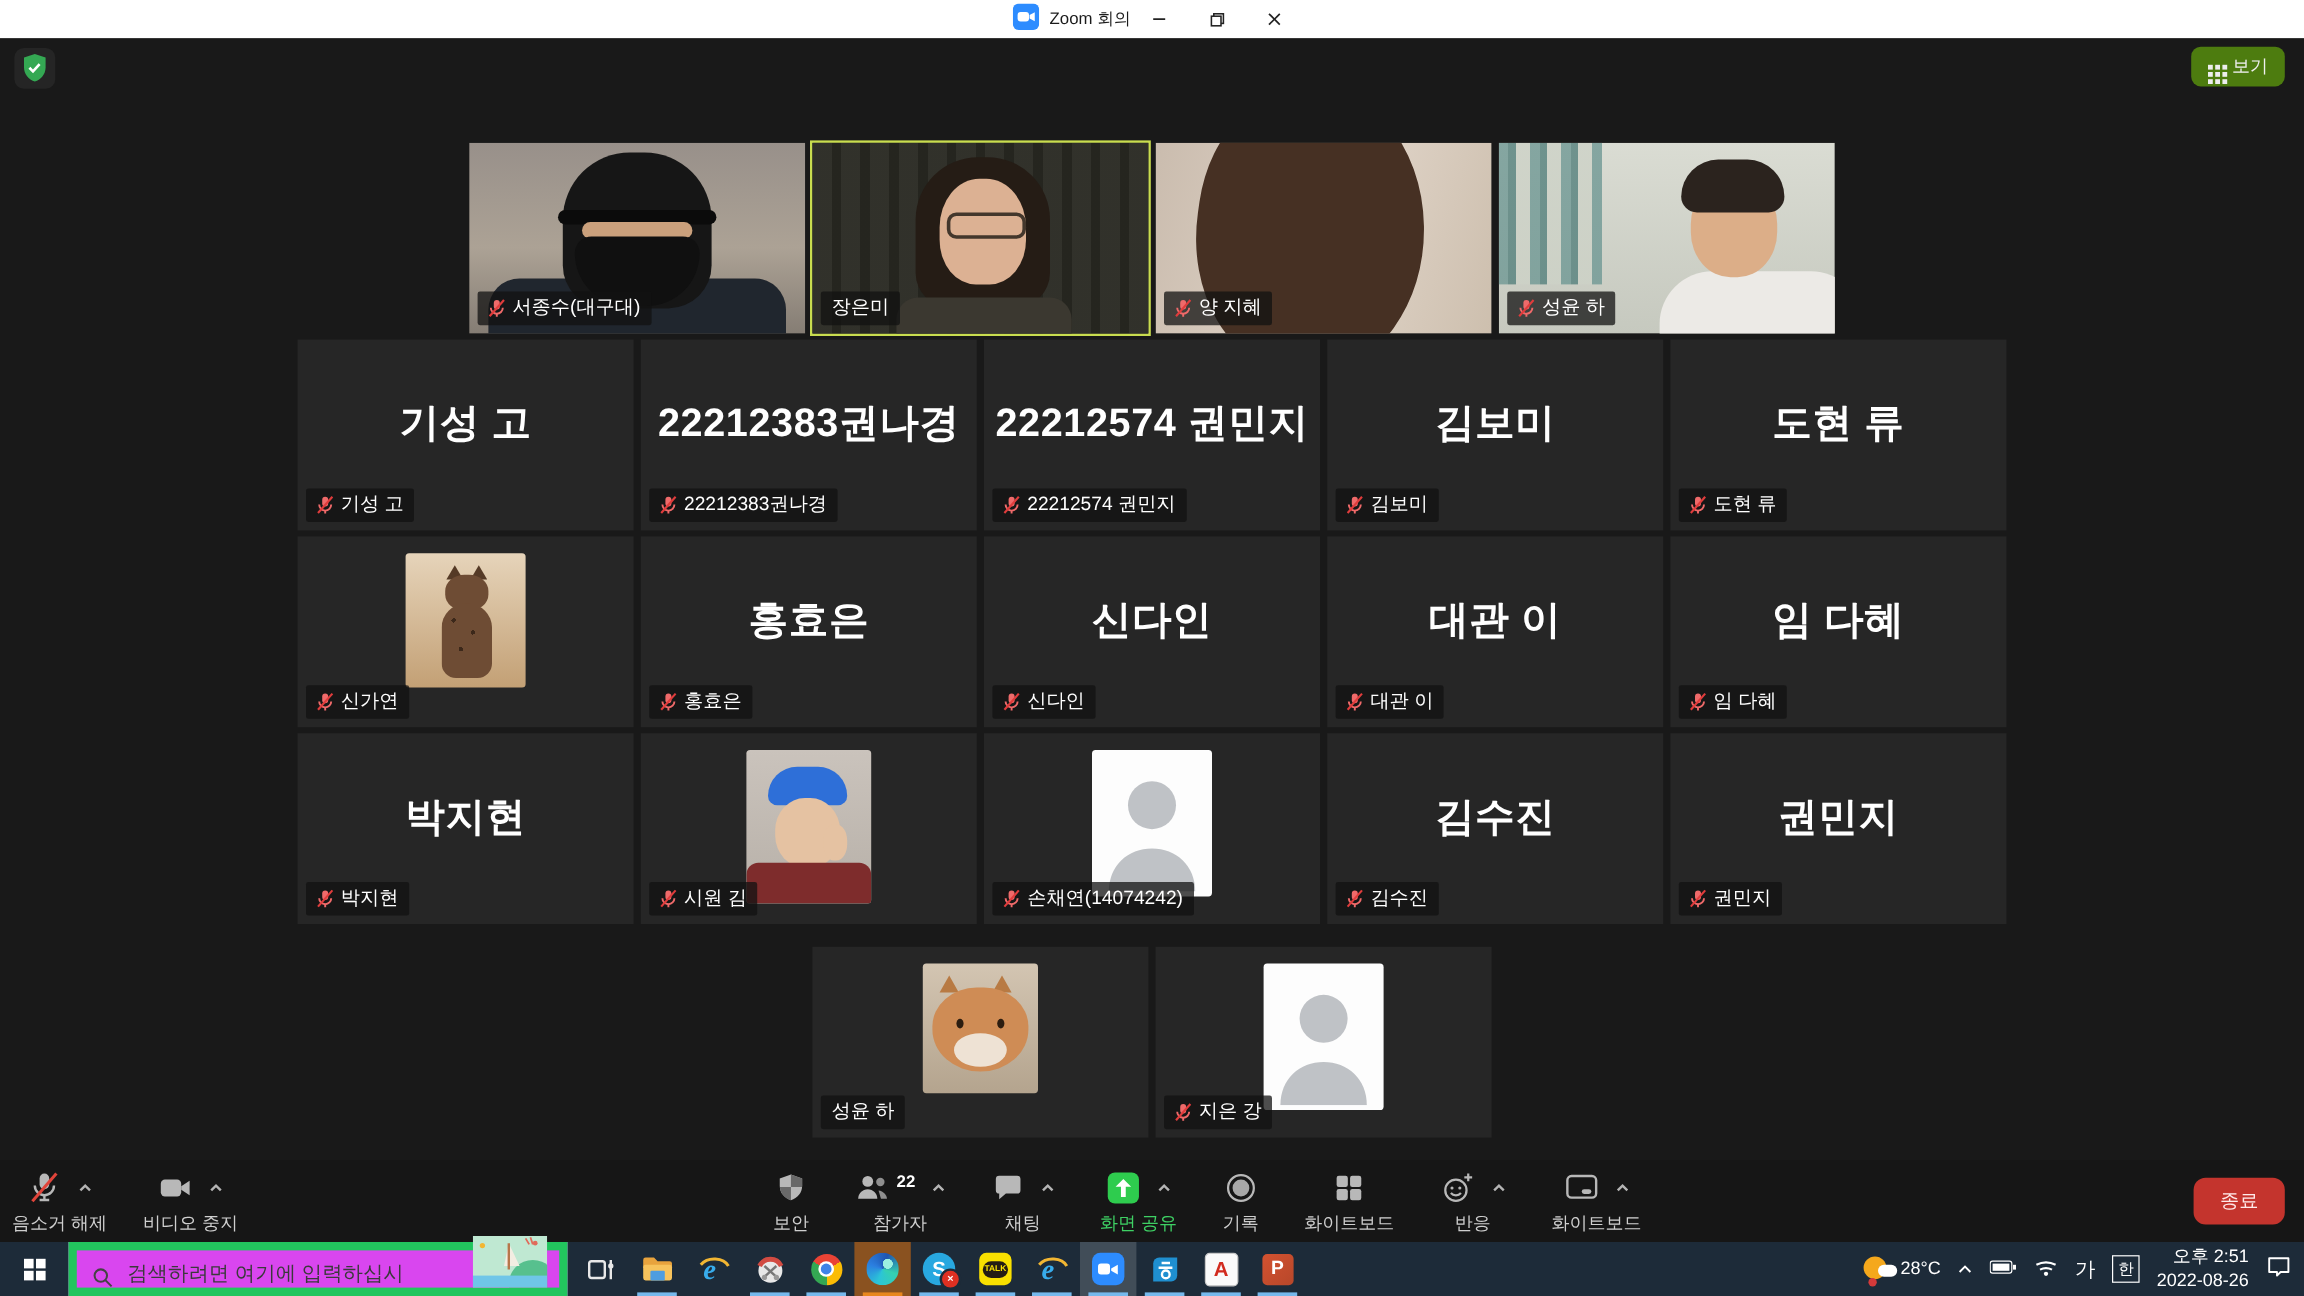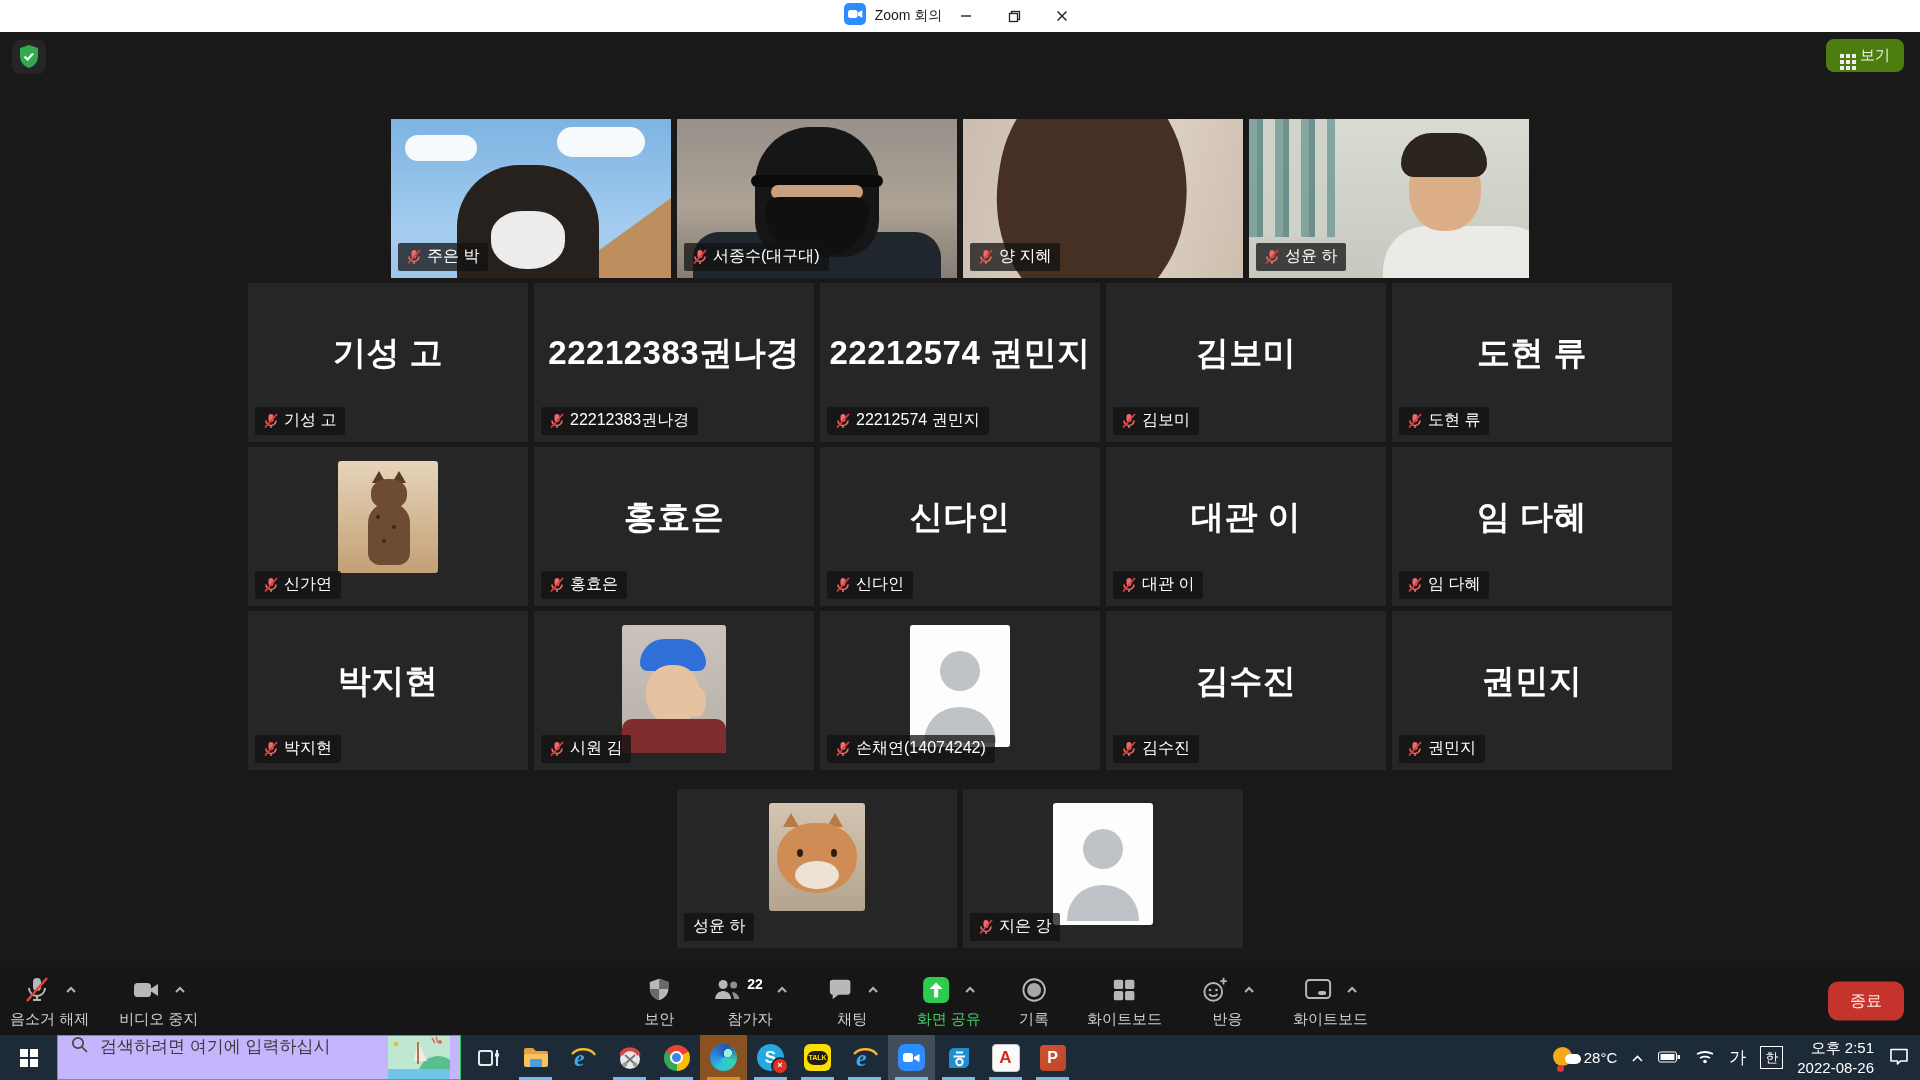--- a/index.html
+++ b/index.html
@@ -105,21 +105,21 @@
   .ticon{height:32px;display:flex;align-items:center;gap:13px;}
   .tbadge{font-size:14px;font-weight:bold;color:#fff;align-self:flex-start;margin:2px 0 0 -8px;display:inline;}
   #leave-btn{position:absolute;right:16px;top:50%;transform:translateY(-50%);background:#c4342d;
     color:#ffeaea;font-size:16px;padding:9px 22px;border-radius:10px;border:none;font-family:inherit;}
   
   #taskbar{position:absolute;left:0;bottom:0;width:1920px;height:45px;background:#1d2b39;
     display:flex;align-items:stretch;z-index:5;}
   .start{width:57px;display:flex;align-items:center;justify-content:center;}
   .winlogo{width:17px;height:17px;display:grid;grid-template-columns:8px 8px;grid-template-rows:8px 8px;gap:1.5px;}
   .winlogo i{background:#fff;}
-  .search{width:402px;position:relative;background:#c4b5fd;display:flex;align-items:flex-start;border:1px solid #22c55e;}
+  .search{width:402px;position:relative;background:#d946ef;display:flex;align-items:flex-end;border:7px solid #22c55e;}
   .search > svg{margin:0 10px 0 13px;flex:0 0 auto;}
   .search-input{border:none;background:transparent;flex:1;font-size:17px;outline:none;color:#222;
     font-family:inherit;min-width:0;}
   .search-input::placeholder{color:#3a3a3a;opacity:1;}
   .search-art{width:62px;height:43px;flex:0 0 auto;}
   .apps{display:flex;margin-left:4px;}
   .app{width:47px;position:relative;display:flex;align-items:center;justify-content:center;}
   .app .ul{position:absolute;bottom:0;left:7px;right:7px;height:3px;background:#76b9ed;}
   .app.hl-edge{background:#8a5220;} .app.hl-edge .ul{background:#e8871e;}
   .app.hl-zoom{background:rgba(255,255,255,.16);}
@@ -195,58 +195,49 @@
       </svg>
   </div>
   <button id="view-btn">
     <span class="grid9"></span>
     <span style="display:inline">보기</span>
   </button>
 
   <div id="grid">
       <div class="grow">
         <div class="tile">
-          <div class="scene sc-sky-person">
-            <i class="fl"></i>
-            <i class="cl a"></i>
-            <i class="cl b"></i>
-            <i class="cl c"></i>
-            <i class="hd"></i>
-            <i class="mk"></i>
-          </div>
-          <div class="plate">
-            <span style="display:inline-flex">
-              <svg width="14" height="16" viewBox="0 0 14 16">
-                <rect x="4.5" y="1" width="5" height="8" rx="2.5" fill="#ef6a6a"></rect>
-                <path d="M2 7.5a5 5 0 0 0 10 0" stroke="#ef6a6a" stroke-width="1.6" fill="none"></path>
-                <line x1="7" y1="12.5" x2="7" y2="15" stroke="#ef6a6a" stroke-width="1.6"></line>
-                <line x1="1" y1="14.5" x2="13" y2="1" stroke="#e03c3c" stroke-width="1.8"></line>
-              </svg>
-            </span>
-            <span>주은 박</span>
-          </div>
-        </div>
-        <div class="tile">
           <div class="scene sc-cap-mask">
             <i class="sh"></i>
             <i class="hd"></i>
             <i class="br"></i>
             <i class="fa"></i>
             <i class="mk"></i>
           </div>
           <div class="plate">
             <span style="display:inline-flex">
               <svg width="14" height="16" viewBox="0 0 14 16">
                 <rect x="4.5" y="1" width="5" height="8" rx="2.5" fill="#ef6a6a"></rect>
                 <path d="M2 7.5a5 5 0 0 0 10 0" stroke="#ef6a6a" stroke-width="1.6" fill="none"></path>
                 <line x1="7" y1="12.5" x2="7" y2="15" stroke="#ef6a6a" stroke-width="1.6"></line>
                 <line x1="1" y1="14.5" x2="13" y2="1" stroke="#e03c3c" stroke-width="1.8"></line>
               </svg>
             </span>
             <span>서종수(대구대)</span>
+          </div>
+        </div>
+        <div class="tile active">
+          <div class="scene sc-office-woman">
+            <i class="bl"></i>
+            <i class="hr"></i>
+            <i class="fa"></i>
+            <i class="gl"></i>
+            <i class="sh"></i>
+          </div>
+          <div class="plate">
+            <span>장은미</span>
           </div>
         </div>
         <div class="tile">
           <div class="scene sc-hair-back">
             <i class="hr"></i>
           </div>
           <div class="plate">
             <span style="display:inline-flex">
               <svg width="14" height="16" viewBox="0 0 14 16">
                 <rect x="4.5" y="1" width="5" height="8" rx="2.5" fill="#ef6a6a"></rect>

